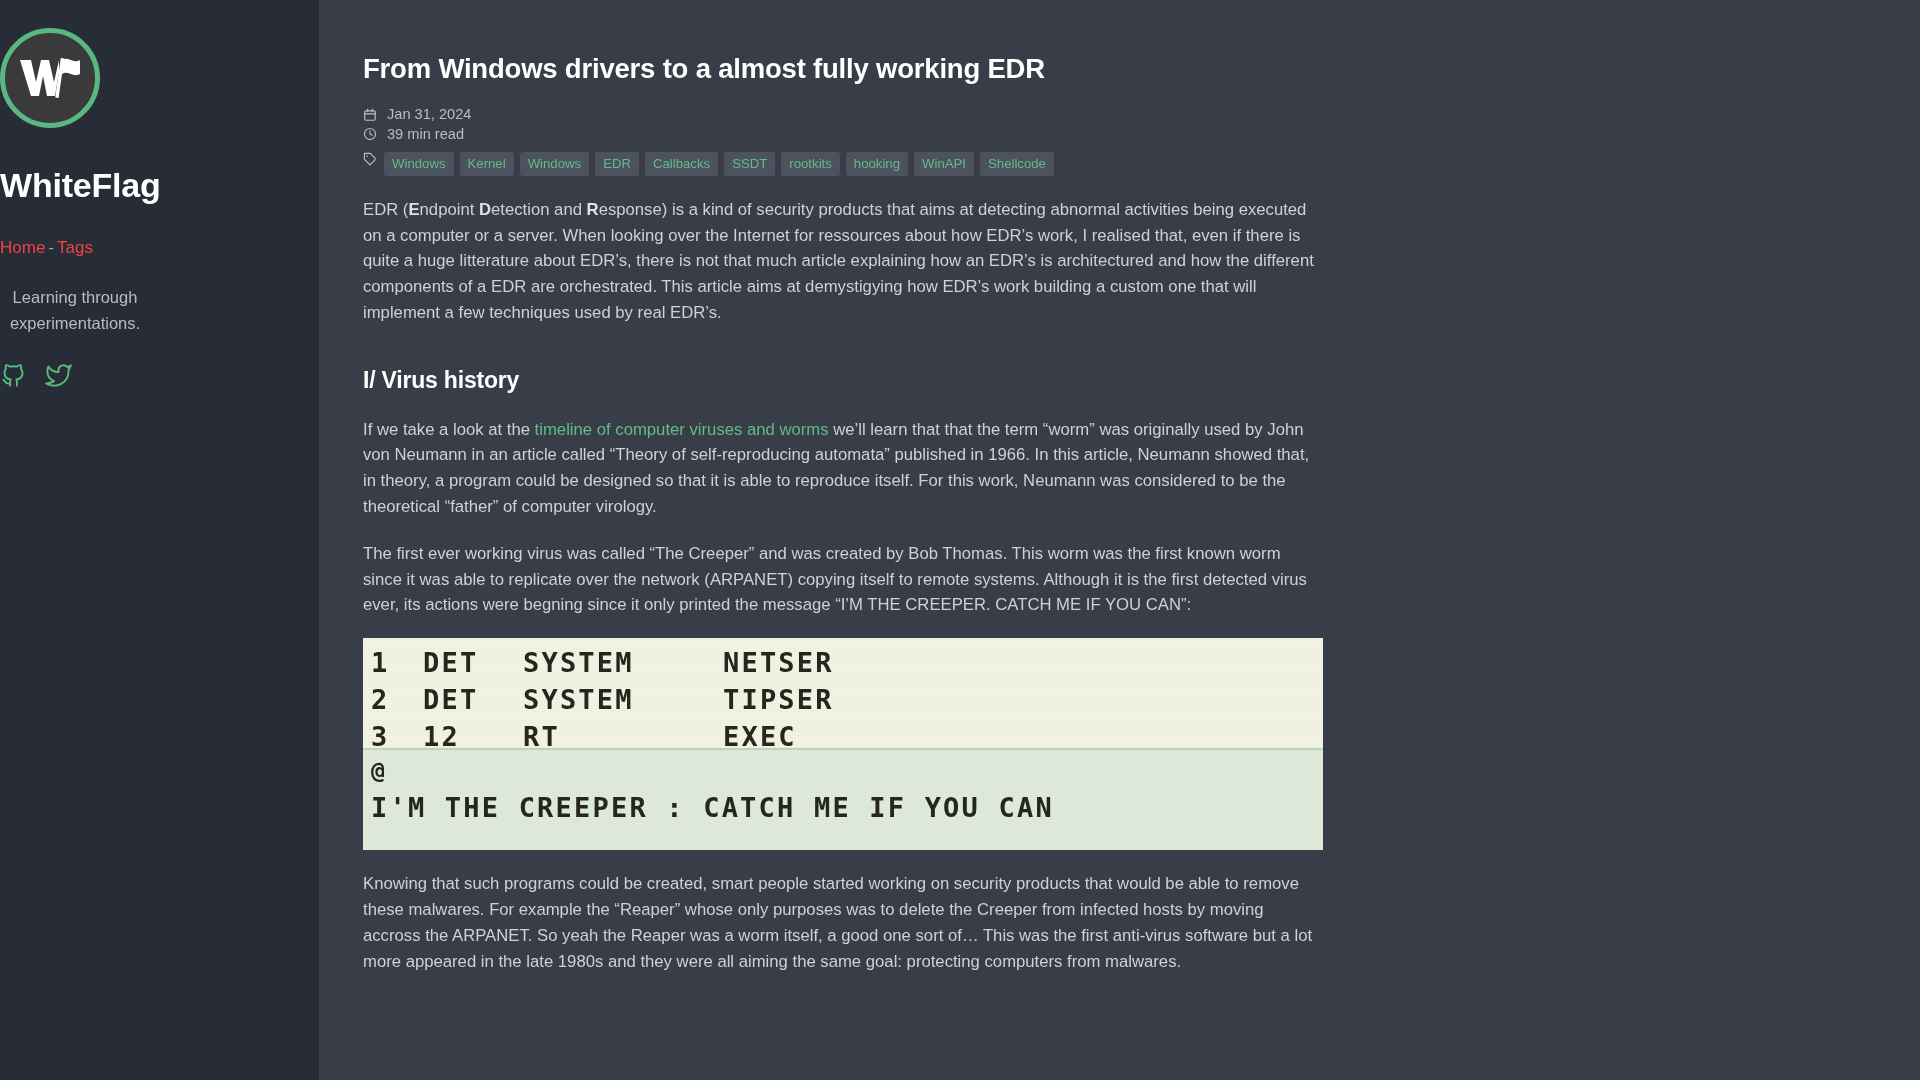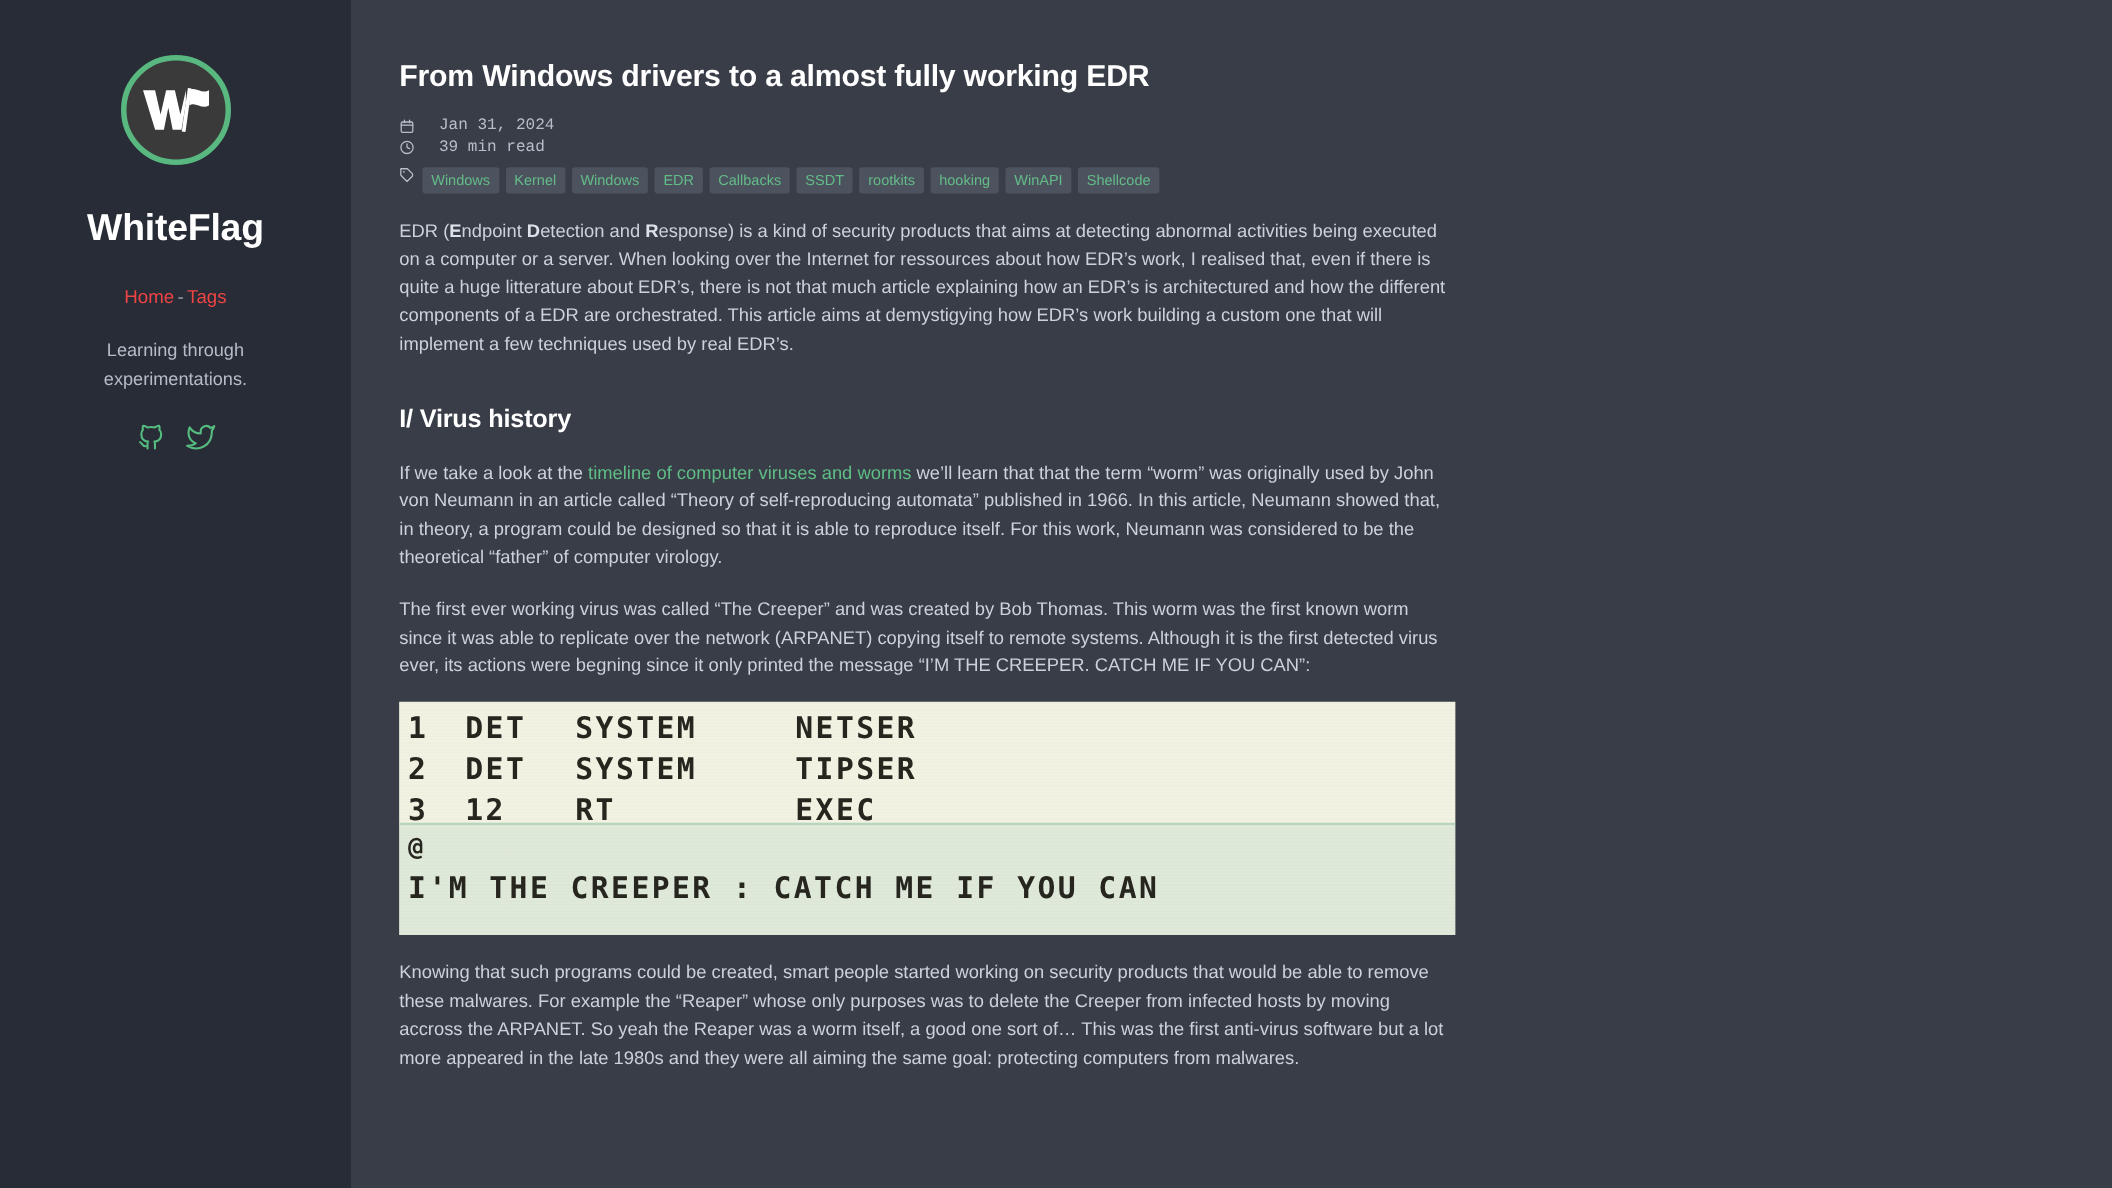--- a/index.html
+++ b/index.html
@@ -11,24 +11,24 @@
     background: #383d47;
     font-family: "Liberation Sans", sans-serif;
   }
   .page { display: flex; width: 1920px; height: 1080px; }
 
   
   .sidebar {
     width: 319px;
     min-width: 319px;
     background: #272c36;
-    padding-top: 50px;
+    padding-top: 28px;
     display: flex;
     flex-direction: column;
-    align-items: center;
+    align-items: flex-start;
   }
   .logo-wrap {
     width: 100px; height: 100px;
     border-radius: 50%;
     background: #3a3a3a;
     border: 5px solid #59b880;
     display: flex; align-items: center; justify-content: center;
     overflow: hidden;
   }
   .logo-wrap svg { display: block; }
@@ -83,25 +83,24 @@
   }
   .meta {
     margin-top: 21px;
     display: flex;
     flex-direction: column;
     gap: 5px;
   }
   .meta-row {
     display: flex;
     align-items: center;
-    gap: 22px;
+    gap: 10px;
     font-size: 14.6px;
     color: #b8bec9;
     line-height: 1;
-    font-family: Liberation Mono, monospace;
   }
   .meta-row svg { display: block; flex: 0 0 auto; }
 
   .tags-row {
     margin-top: 10px;
     display: flex;
     align-items: flex-start;
     gap: 6px;
     flex-wrap: wrap;
   }

